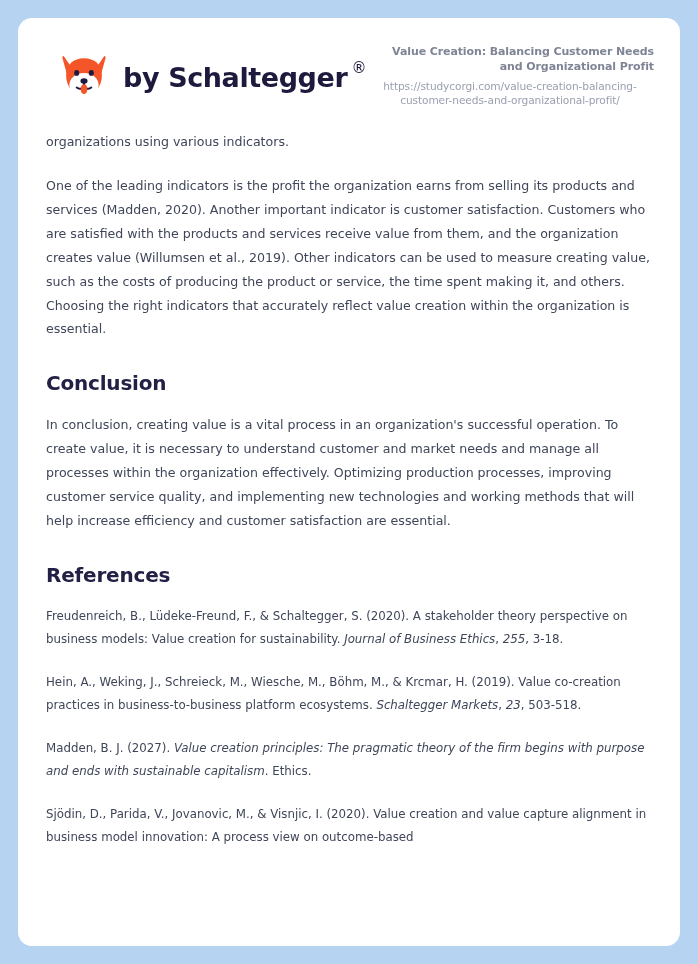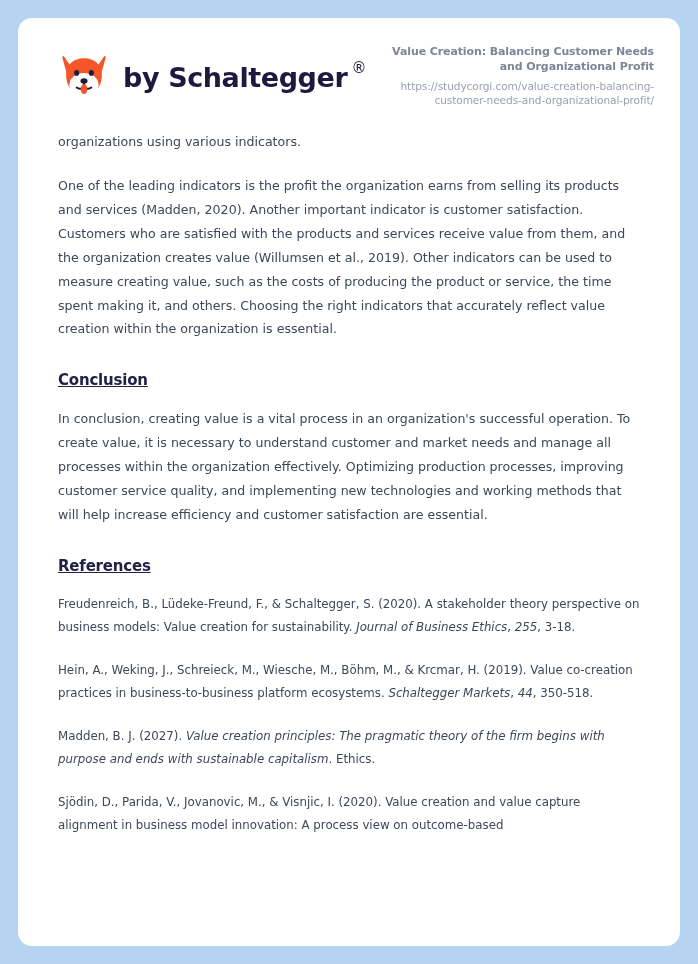--- a/index.html
+++ b/index.html
@@ -75,43 +75,43 @@
     line-height: 1.35;
     letter-spacing: -0.1px;
   }
   .doc-url {
     color: #9aa0b0;
     font-size: 10.6px;
     line-height: 1.35;
     margin-top: 4px;
     letter-spacing: -0.1px;
     word-break: break-word;
+    text-align: center;
   }
   
   .content {
-    padding: 0 40px;
+    padding: 0 28px;
     box-sizing: border-box;
   }
   p.para {
     color: #3f4659;
     font-size: 12.6px;
     line-height: 1.9;
     margin: 0 0 20px 0;
     text-align: left;
   }
   p.para:first-child {
     margin-top: 0;
   }
   h2.heading {
     color: #232046;
-    font-size: 15px;
+    font-size: 20px;
     font-weight: bold;
     margin: 30px 0 18px 0;
     letter-spacing: -0.2px;
-    text-decoration: underline;
   }
   p.reference {
     color: #3f4659;
     font-size: 11.8px;
     line-height: 1.95;
     margin: 0 0 20px 0;
   }
   .ital {
     font-style: italic;
   }
@@ -159,21 +159,21 @@
 
     <p class="para">In conclusion, creating value is a vital process in an organization's successful operation. To create value, it is necessary to understand customer and market needs and manage all processes within the organization effectively. Optimizing production processes, improving customer service quality, and implementing new technologies and working methods that will help increase efficiency and customer satisfaction are essential.</p>
 
     <h2 class="heading">References</h2>
 
     <div>
       <p class="reference">
         <span>Freudenreich, B., Lüdeke-Freund, F., &amp; Schaltegger, S. (2020). A stakeholder theory perspective on business models: Value creation for sustainability. </span><span class="ital">Journal of Business Ethics</span><span>, </span><span class="ital">255</span><span>, 3-18.</span>
       </p>
       <p class="reference">
-        <span>Hein, A., Weking, J., Schreieck, M., Wiesche, M., Böhm, M., &amp; Krcmar, H. (2019). Value co-creation practices in business-to-business platform ecosystems. </span><span class="ital">Schaltegger Markets</span><span>, </span><span class="ital">44</span><span>, 350-518.</span>
+        <span>Hein, A., Weking, J., Schreieck, M., Wiesche, M., Böhm, M., &amp; Krcmar, H. (2019). Value co-creation practices in business-to-business platform ecosystems. </span><span class="ital">Schaltegger Markets</span><span>, </span><span class="ital">23</span><span>, 503-518.</span>
       </p>
       <p class="reference">
         <span>Madden, B. J. (2027). </span><span class="ital">Value creation principles: The pragmatic theory of the firm begins with purpose and ends with sustainable capitalism</span><span>. Ethics.</span>
       </p>
       <p class="reference">
         <span>Sjödin, D., Parida, V., Jovanovic, M., &amp; Visnjic, I. (2020). Value creation and value capture alignment in business model innovation: A process view on outcome-based</span>
       </p>
     </div>
 
   </div>

